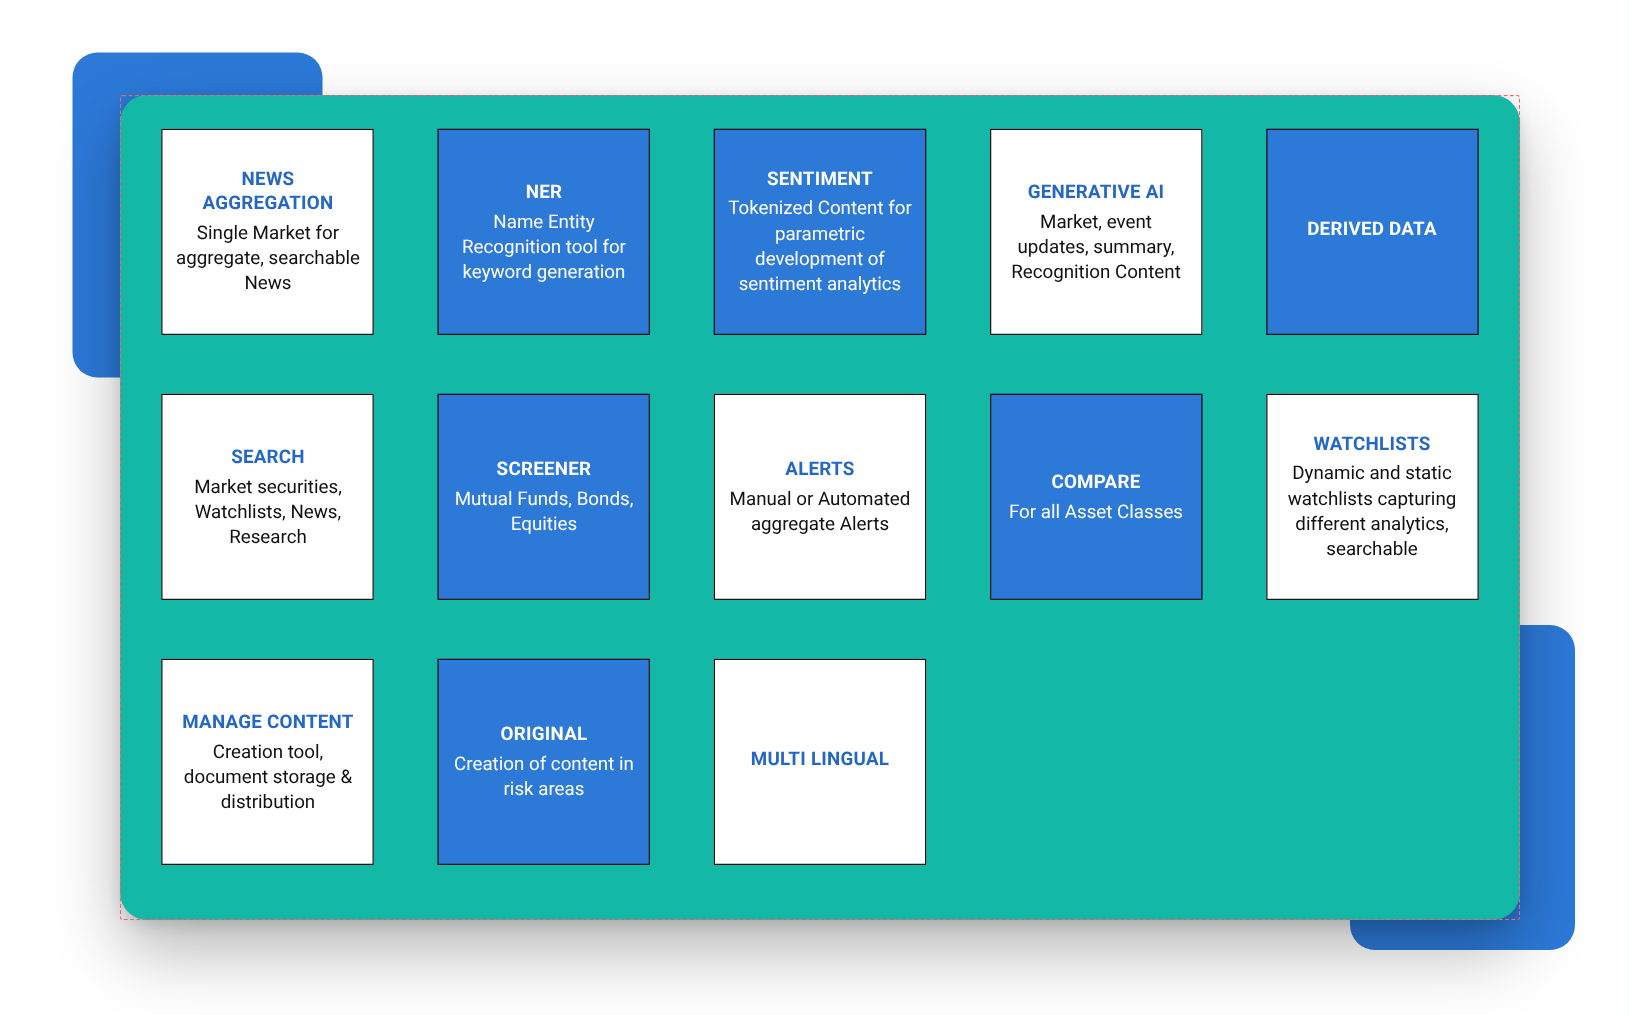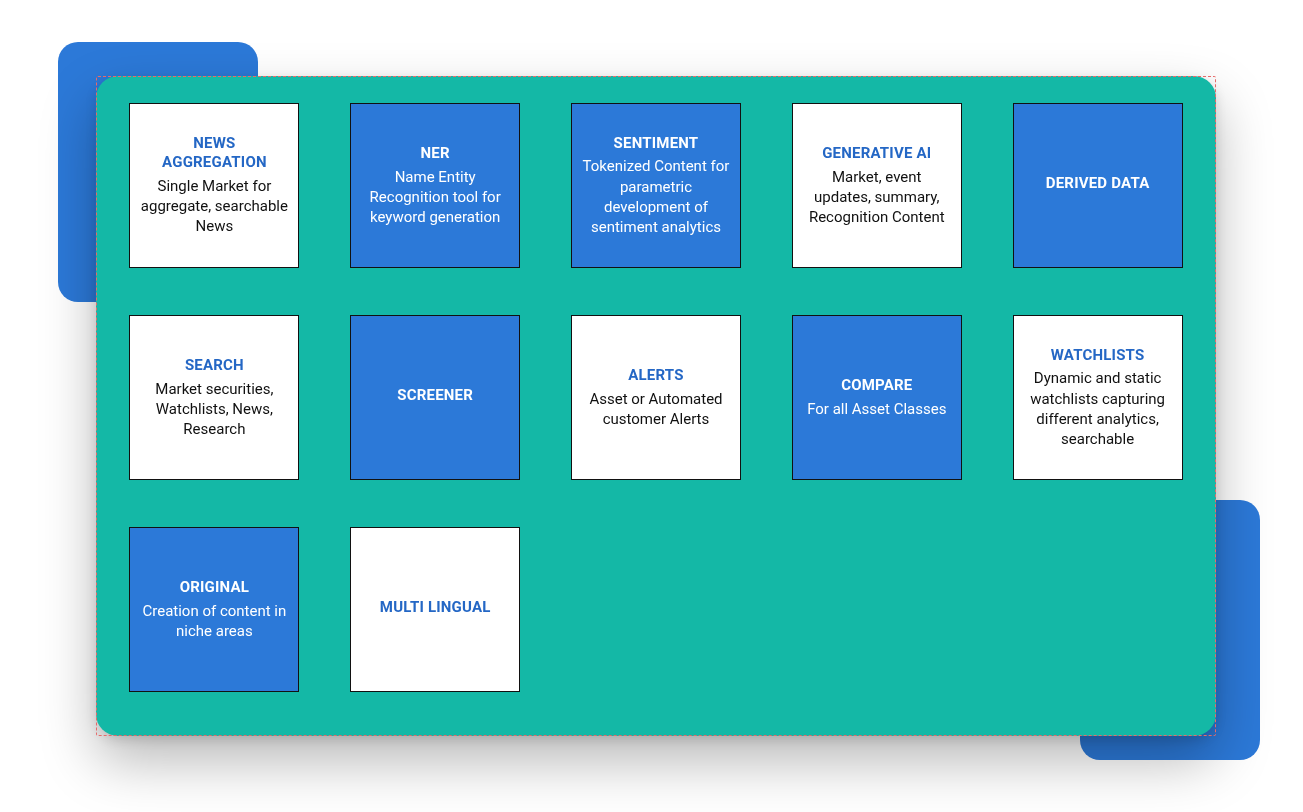--- a/index.html
+++ b/index.html
@@ -126,37 +126,42 @@
 
         <div class="tile dark">
           <div class="title">DERIVED DATA</div>
         </div>
         <div class="tile light">
           <div class="title">SEARCH</div>
           <div class="desc">Market securities, Watchlists, News, Research</div>
         </div>
         <div class="tile dark">
           <div class="title">SCREENER</div>
+          <div class="desc">Mutual Funds, Bonds, Equities</div>
         </div>
         <div class="tile light">
           <div class="title">ALERTS</div>
-          <div class="desc">Asset or Automated customer Alerts</div>
+          <div class="desc">Manual or Automated aggregate Alerts</div>
         </div>
         <div class="tile dark">
           <div class="title">COMPARE</div>
           <div class="desc">For all Asset Classes</div>
         </div>
 
         <div class="tile light">
           <div class="title">WATCHLISTS</div>
           <div class="desc">Dynamic and static watchlists capturing different analytics, searchable</div>
         </div>
+        <div class="tile light">
+          <div class="title">MANAGE CONTENT</div>
+          <div class="desc">Creation tool, document storage &amp; distribution</div>
+        </div>
         <div class="tile dark">
           <div class="title">ORIGINAL</div>
-          <div class="desc">Creation of content in niche areas</div>
+          <div class="desc">Creation of content in risk areas</div>
         </div>
         <div class="tile light">
           <div class="title">MULTI LINGUAL</div>
         </div>
 
       </div>
     </div>
   </div>
 </div>
 

